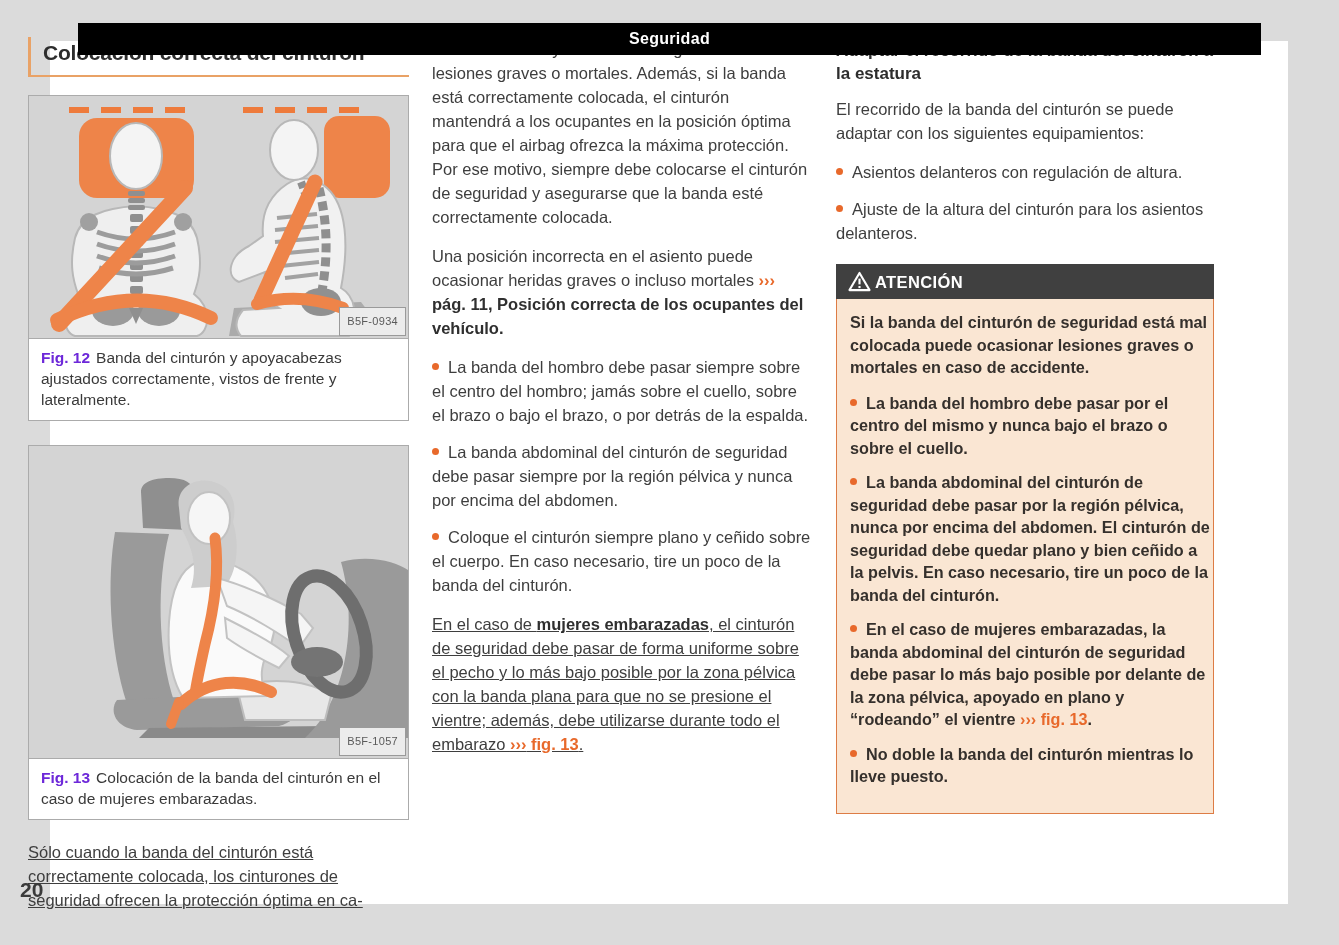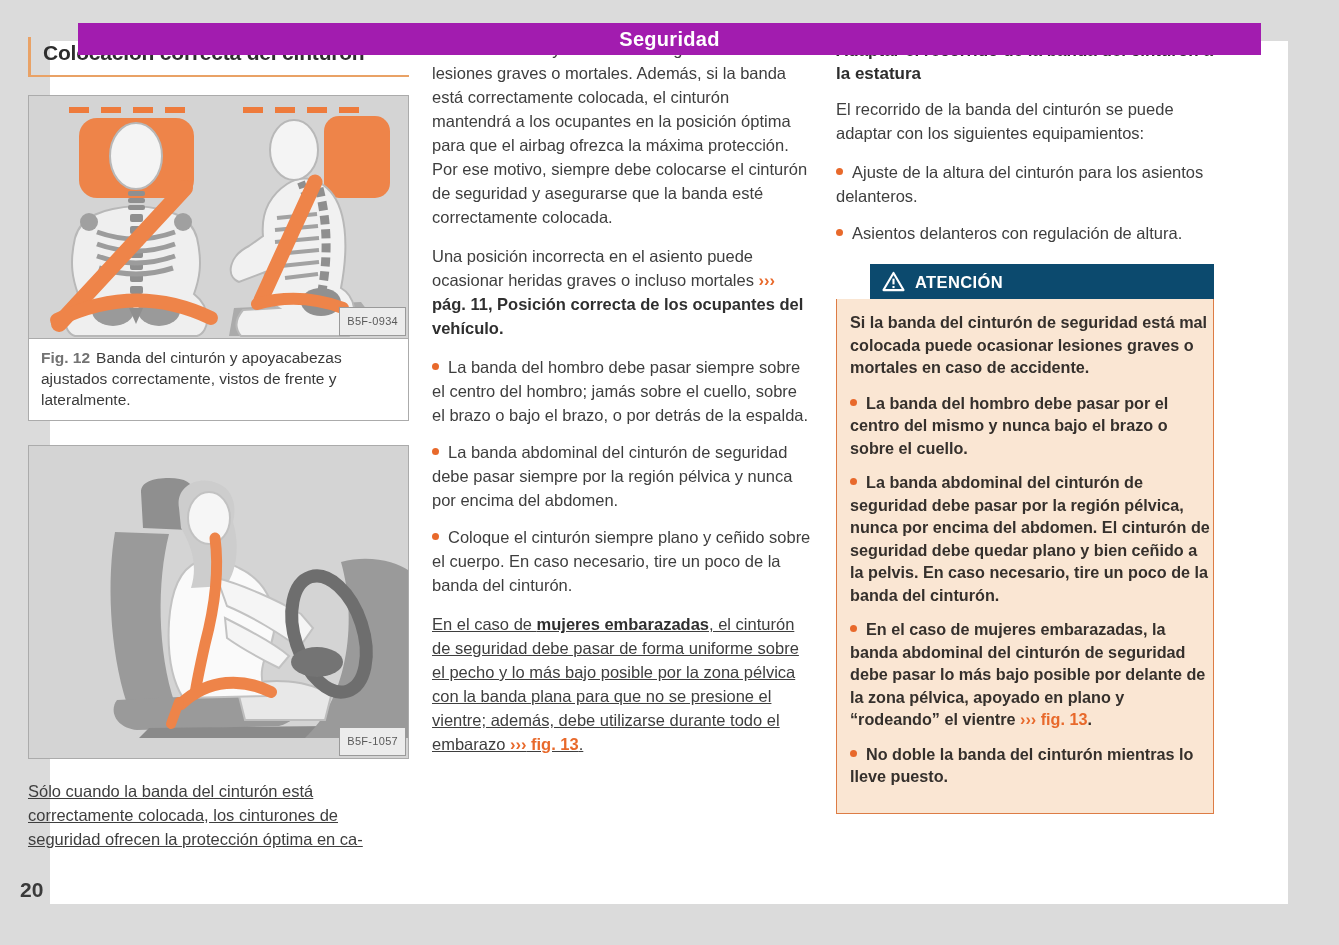--- a/index.html
+++ b/index.html
@@ -9,22 +9,22 @@
     font-family:"Liberation Sans","DejaVu Sans",sans-serif;
     color:#3e3e3e;
     -webkit-font-smoothing:antialiased;
   }
   .page{
     position:absolute;left:50px;top:41px;width:1238px;height:863px;
     background:#ffffff;
   }
   .header-bar{
     position:absolute;left:78px;top:23px;width:1183px;height:32px;
-    background:#a21caf;z-index:3;
-    color:#fff;font-weight:bold;font-size:20px;line-height:32px;text-align:center;
+    background:#000000;z-index:3;
+    color:#fff;font-weight:bold;font-size:16px;line-height:32px;text-align:center;
     letter-spacing:.3px;
   }
   .page-number{
     position:absolute;left:20px;top:878px;font-size:21px;font-weight:bold;color:#3a3a3a;z-index:3;
   }
   .col{position:absolute;top:37px;font-size:16.5px;line-height:24px;}
   .col1{left:28px;width:381px;}
   .col2{left:432px;width:380px;}
   .col3{left:836px;width:378px;}
 
@@ -54,32 +54,32 @@
   .fig-img svg{display:block;width:100%;height:100%;}
   .img-code{
     position:absolute;right:2px;bottom:2px;
     background:#ececec;border:1px solid #9a9a9a;
     font-size:11px;color:#5a5a5a;padding:1px 7px 2px 7px;letter-spacing:.3px;
   }
   .fig-caption{
     border-top:1px solid #ababab;background:#fff;
     padding:8px 10px 10px 12px;font-size:15.5px;line-height:21px;color:#3a3a3a;
   }
-  .fig-label{color:#737373;font-weight:bold;margin-right:6px;}
+  .fig-label{color:#6d28d9;font-weight:bold;margin-right:6px;}
 
   .left-paragraph{margin-top:20px;}
 
   .col3-heading{
     font-size:17px;font-weight:bold;color:#2d2d2d;margin:2px 0 12px 0;line-height:23px;
   }
 
   .warning{margin-top:19px;}
   .warning-header{
-    background:#0c4a6e;height:35px;display:flex;align-items:center;
-    padding:0 12px;gap:10px;margin-left:34px;
+    background:#404040;height:35px;display:flex;align-items:center;
+    padding:0 12px;gap:4px;
   }
   .warning-title{color:#fff;font-weight:bold;font-size:16.5px;letter-spacing:.4px;}
   .warning-body{
     background:#fae6d3;border:1px solid #dd7c45;border-top:none;
     padding:12px 1px 13px 13px;
     font-weight:bold;color:#35302c;font-size:16.2px;line-height:22.5px;
   }
   .warning-body p{margin:0 0 13px 0;}
   .warning-body ul.blist li{margin-bottom:12px;}
   .warning-body ul.blist{margin-bottom:0;}
@@ -186,20 +186,23 @@
           <ellipse cx="300" cy="168" rx="34" ry="60" fill="none" stroke="#6e6e6e" stroke-width="13"></ellipse>
         </g>
         <ellipse cx="288" cy="196" rx="26" ry="15" fill="#747474"></ellipse>
 
         <path d="M186 72 C190 102 186 140 176 178 C172 196 168 214 166 228" stroke="#ee8449" stroke-width="11" fill="none" stroke-linecap="round"></path>
         <path d="M152 238 C180 212 214 212 242 226" stroke="#ee8449" stroke-width="12" fill="none" stroke-linecap="round"></path>
         <path d="M150 236 L142 258" stroke="#ee8449" stroke-width="10" stroke-linecap="round"></path>
       </svg>
       <span class="img-code">B5F-1057</span>
     </div>
+    <div class="fig-caption">
+      <span class="fig-label">Fig. 13</span><span>Colocación de la banda del cinturón en el caso de mujeres embarazadas.</span>
+    </div>
   </div>
 
   <p class="left-paragraph">Sólo cuando la banda del cinturón está correctamente colocada, los cinturones de seguridad ofrecen la protección óptima en ca-</p>
 </div>
 
 <div class="col col2">
   <p>so de accidente y reducen el riesgo de sufrir lesiones graves o mortales. Además, si la banda está correctamente colocada, el cinturón mantendrá a los ocupantes en la posición óptima para que el airbag ofrezca la máxima protección. Por ese motivo, siempre debe colocarse el cinturón de seguridad y asegurarse que la banda esté correctamente colocada.</p>
 
   <p><span>Una posición incorrecta en el asiento puede ocasionar heridas graves o incluso mortales </span><span class="orange">›››</span><b> pág. 11, Posición correcta de los ocupantes del vehículo</b><b>.</b></p>
 
@@ -211,22 +214,22 @@
 
   <p><span>En el caso de </span><b>mujeres embarazadas</b><span>, el cinturón de seguridad debe pasar de forma uniforme sobre el pecho y lo más bajo posible por la zona pélvica con la banda plana para que no se presione el vientre; además, debe utilizarse durante todo el embarazo </span><span class="orange">›››</span><span class="orange"> fig. 13</span><span>.</span></p>
 </div>
 
 <div class="col col3">
   <h2 class="col3-heading">Adaptar el recorrido de la banda del cinturón a la estatura</h2>
 
   <p>El recorrido de la banda del cinturón se puede adaptar con los siguientes equipamientos:</p>
 
   <ul class="blist">
+    <li><span class="dot"></span><span>Asientos delanteros con regulación de altura.</span></li>
     <li><span class="dot"></span><span>Ajuste de la altura del cinturón para los asientos delanteros.</span></li>
-    <li><span class="dot"></span><span>Asientos delanteros con regulación de altura.</span></li>
   </ul>
 
   <div class="warning">
     <div class="warning-header">
       <svg width="23" height="21" viewBox="0 0 24 22" aria-hidden="true">
         <path d="M12 2 L22.5 20 L1.5 20 Z" fill="none" stroke="#ffffff" stroke-width="2.2" stroke-linejoin="round"></path>
         <rect x="10.9" y="8" width="2.2" height="6" fill="#ffffff"></rect>
         <rect x="10.9" y="15.7" width="2.2" height="2.2" fill="#ffffff"></rect>
       </svg>
       <span class="warning-title">ATENCIÓN</span>

